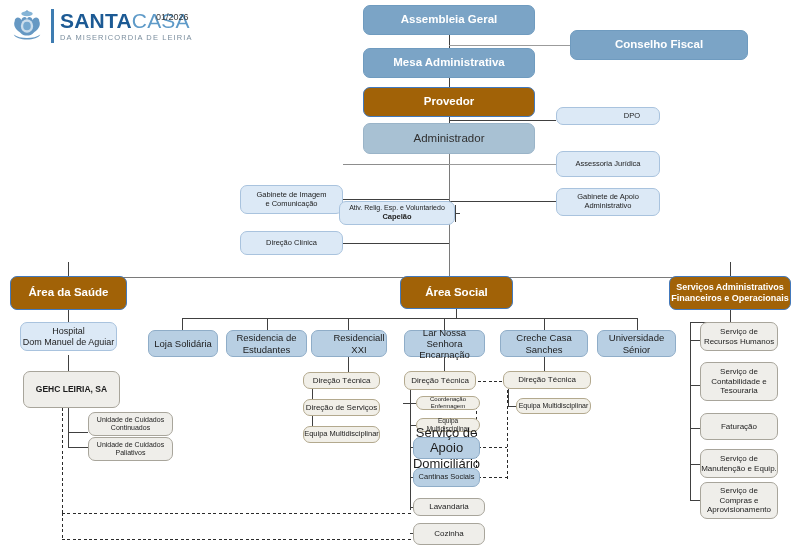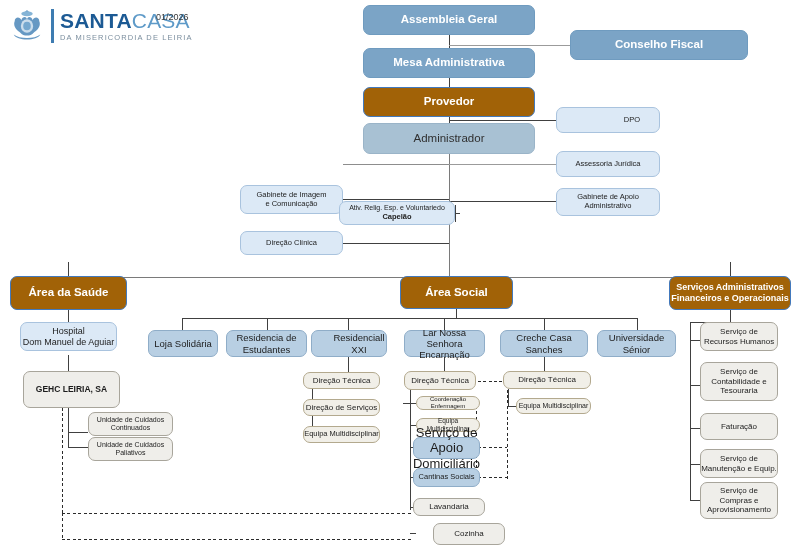--- a/index.html
+++ b/index.html
@@ -203,21 +203,21 @@
   <div class="box t-steel" style="left:363px;top:5px;width:172px;height:30px;">Assembleia Geral</div>
 
   <div class="box t-steel" style="left:570px;top:30px;width:178px;height:30px;">Conselho Fiscal</div>
 
   <div class="box t-steel" style="left:363px;top:48px;width:172px;height:30px;">Mesa Administrativa</div>
 
   <div class="box t-blue" style="left:363px;top:87px;width:172px;height:30px;">Provedor</div>
 
   <div class="box t-gray" style="left:363px;top:123px;width:172px;height:31px;">Administrador</div>
 
-  <div class="box t-ltblue" style="left:556px;top:107px;width:104px;height:26px;padding-left:48px;">DPO</div>
+  <div class="box t-ltblue" style="left:556px;top:107px;width:104px;height:18px;padding-left:48px;">DPO</div>
 
 
   <div class="box t-ltblue" style="left:556px;top:151px;width:104px;height:26px;">Assessoria Jurídica</div>
 
   <div class="box t-ltblue" style="left:240px;top:185px;width:103px;height:29px;">Gabinete de Imagem
 e Comunicação</div>
 
   <div class="box t-ltblue" style="left:556px;top:188px;width:104px;height:28px;">Gabinete de Apoio
 Administrativo</div>
 
@@ -265,21 +265,21 @@
   <div class="box t-cream" style="left:303px;top:399px;width:77px;height:17px;">Direção de Serviços</div>
   <div class="box t-cream" style="left:303px;top:426px;width:77px;height:17px;font-size:7.5px;">Equipa Multidisciplinar</div>
 
   <div class="box t-cream" style="left:404px;top:371px;width:72px;height:19px;">Direção Técnica</div>
   <div class="box t-cream" style="left:416px;top:396px;width:64px;height:14px;font-size:6px;">Coordenação Enfermagem</div>
   <div class="box t-cream" style="left:416px;top:418px;width:64px;height:14px;font-size:6.5px;">Equipa Multidisciplinar</div>
   <div class="box t-midblue" style="left:413px;top:437px;width:67px;height:22px;font-size:13px;">Serviço de Apoio
 Domiciliário</div>
   <div class="box t-midblue" style="left:413px;top:468px;width:67px;height:19px;font-size:7.5px;">Cantinas Sociais</div>
   <div class="box t-creamgray" style="left:413px;top:498px;width:72px;height:18px;">Lavandaria</div>
-  <div class="box t-creamgray" style="left:413px;top:523px;width:72px;height:22px;margin-left:20px;">Cozinha</div>
+  <div class="box t-creamgray" style="left:413px;top:523px;width:72px;height:22px;">Cozinha</div>
 
   <div class="box t-cream" style="left:503px;top:371px;width:88px;height:18px;">Direção Técnica</div>
   <div class="box t-cream" style="left:516px;top:398px;width:75px;height:16px;font-size:7px;">Equipa Multidisciplinar</div>
 
   <div class="box t-creamgray" style="left:700px;top:322px;width:78px;height:29px;">Serviço de
 Recursos Humanos</div>
   <div class="box t-creamgray" style="left:700px;top:362px;width:78px;height:39px;">Serviço de
 Contabilidade e
 Tesouraria</div>
   <div class="box t-creamgray" style="left:700px;top:413px;width:78px;height:27px;">Faturação</div>

